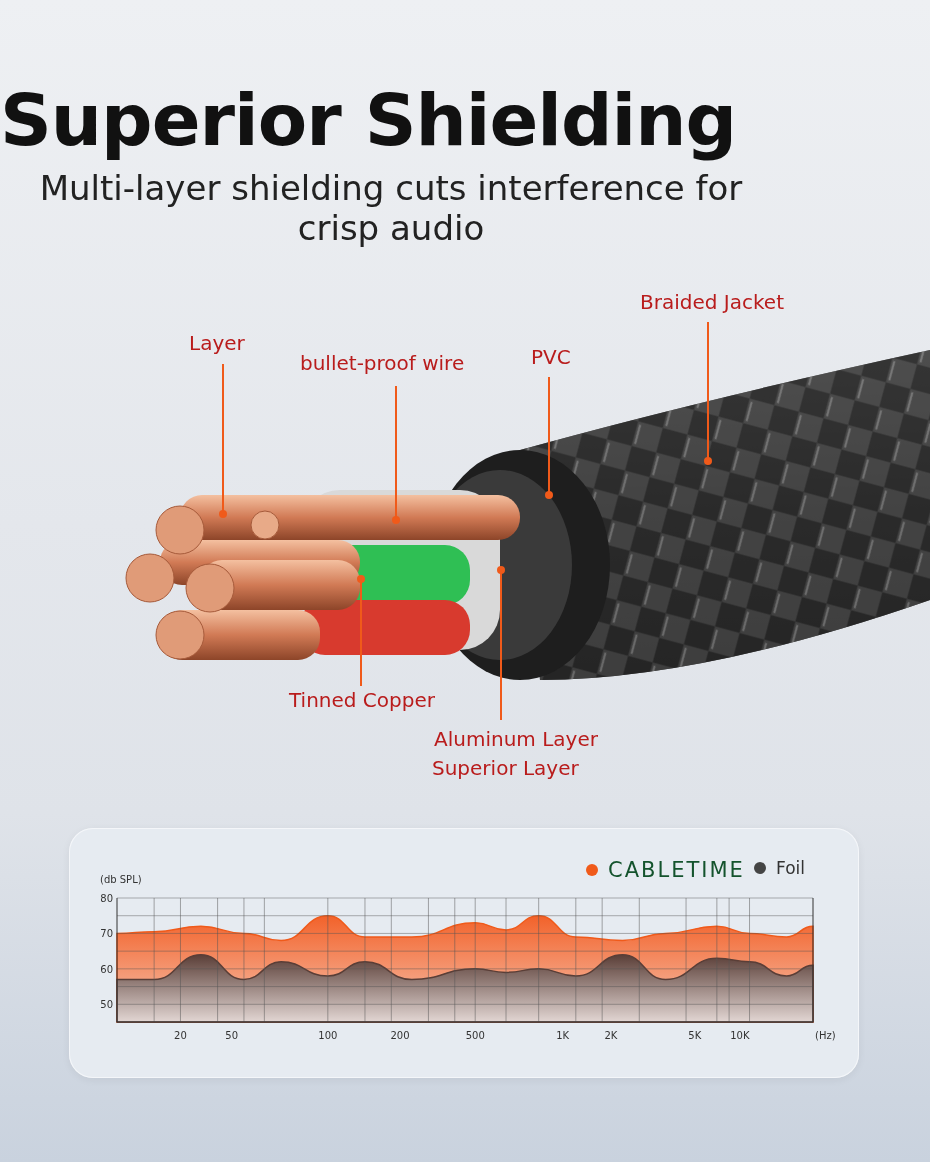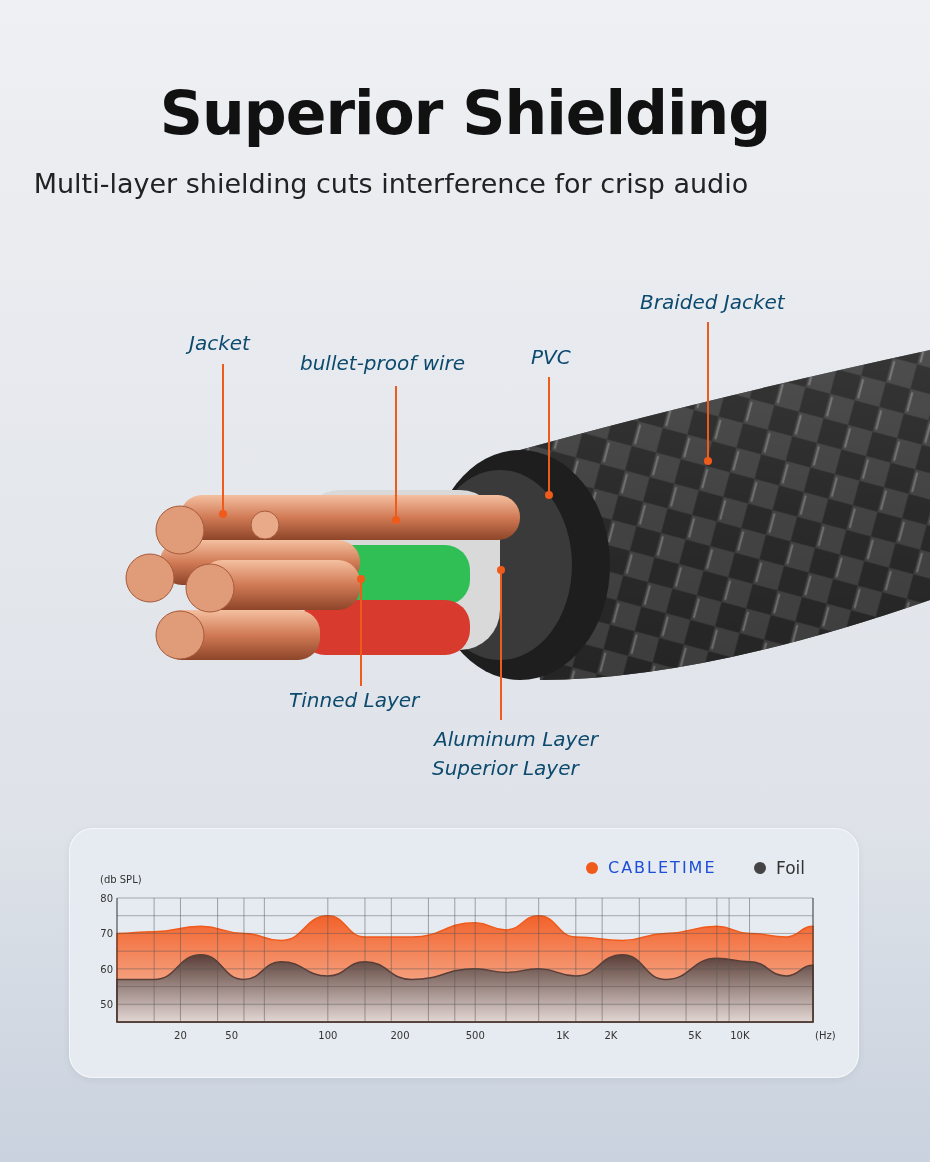--- a/index.html
+++ b/index.html
@@ -1,29 +1,29 @@
 <!DOCTYPE html>
 <html><head>
 <meta charset="utf-8">
 <style>
   html,body{margin:0;padding:0;}
   body{width:930px;height:1162px;position:relative;overflow:hidden;
     background:linear-gradient(180deg,#eef0f3 0%,#e4e7ec 45%,#dfe3e9 70%,#c9d2de 100%);
     font-family:"DejaVu Sans",sans-serif;}
-  .title{position:absolute;top:78px;left:0;width:930px;text-align:center;font-size:60px;font-weight:bold;color:#111;letter-spacing:-1px;}
-  .subtitle{position:absolute;top:168px;left:0;width:782px;text-align:center;font-size:27px;color:#222;}
-  .lbl{position:absolute;font-size:20px;color:#0c4a6e;white-space:nowrap;font-style:italic;}
+  .title{position:absolute;top:78px;left:0;width:930px;text-align:left;font-size:72px;font-weight:bold;color:#111;letter-spacing:-1px;}
+  .subtitle{position:absolute;top:168px;left:0;width:782px;text-align:center;font-size:34px;color:#222;}
+  .lbl{position:absolute;font-size:20px;color:#b91c1c;white-space:nowrap;}
   .ln{position:absolute;width:2px;background:#f05a1a;}
   .dot{position:absolute;width:8px;height:8px;border-radius:50%;background:#f05a1a;}
   #cable{position:absolute;left:0;top:0;}
   .card{position:absolute;left:69px;top:828px;width:790px;height:250px;border-radius:24px;
     background:#e6ebf1;box-shadow:0 0 0 1px #f4f6f9 inset,0 2px 8px rgba(0,0,0,0.06);}
   .legend{position:absolute;top:858px;font-size:17px;color:#333;display:flex;align-items:center;}
   .legend .c{width:12px;height:12px;border-radius:50%;margin-right:10px;}
-  .brand{font-family:"DejaVu Sans",sans-serif;letter-spacing:2px;font-size:16px;color:#1d4ed8;}
+  .brand{font-family:"DejaVu Sans",sans-serif;letter-spacing:2px;font-size:21px;color:#14532d;}
   #chart{position:absolute;left:90px;top:865px;}
 </style>
 </head>
 <body>
 
 <div class="title">Superior Shielding</div>
 <div class="subtitle">Multi-layer shielding cuts interference for crisp audio</div>
 
 <svg id="cable" width="930" height="820">
   <defs>
@@ -56,37 +56,37 @@
     <rect x="200" y="560" width="160" height="50" rx="22" fill="url(#cu)"></rect>
     <rect x="160" y="610" width="160" height="50" rx="22" fill="url(#cu)"></rect>
     <circle cx="180" cy="530" r="24" fill="#e09b78" stroke="#a65a3a"></circle>
     <circle cx="150" cy="578" r="24" fill="#e09b78" stroke="#a65a3a"></circle>
     <circle cx="210" cy="588" r="24" fill="#e09b78" stroke="#a65a3a"></circle>
     <circle cx="180" cy="635" r="24" fill="#e09b78" stroke="#a65a3a"></circle>
     <circle cx="265" cy="525" r="14" fill="#e8aa88" stroke="#a65a3a"></circle>
   </g>
 </svg>
 
-<div class="lbl" style="left:189px;top:331px">Jacket</div>
+<div class="lbl" style="left:189px;top:331px">Layer</div>
 <div class="ln" style="left:222px;top:364px;height:150px"></div>
 <div class="dot" style="left:219px;top:510px"></div>
 
 <div class="lbl" style="left:300px;top:351px">bullet-proof wire</div>
 <div class="ln" style="left:395px;top:386px;height:134px"></div>
 <div class="dot" style="left:392px;top:516px"></div>
 
 <div class="lbl" style="left:531px;top:345px">PVC</div>
 <div class="ln" style="left:548px;top:377px;height:118px"></div>
 <div class="dot" style="left:545px;top:491px"></div>
 
 <div class="lbl" style="left:640px;top:290px">Braided Jacket</div>
 <div class="ln" style="left:707px;top:322px;height:138px"></div>
 <div class="dot" style="left:704px;top:457px"></div>
 
-<div class="lbl" style="left:289px;top:688px">Tinned Layer</div>
+<div class="lbl" style="left:289px;top:688px">Tinned Copper</div>
 <div class="ln" style="left:360px;top:580px;height:106px"></div>
 <div class="dot" style="left:357px;top:575px"></div>
 
 <div class="lbl" style="left:434px;top:727px">Aluminum Layer</div>
 <div class="lbl" style="left:432px;top:756px">Superior Layer</div>
 <div class="ln" style="left:500px;top:570px;height:150px"></div>
 <div class="dot" style="left:497px;top:566px"></div>
 
 <div class="card"></div>
 <div class="legend" style="left:586px">

